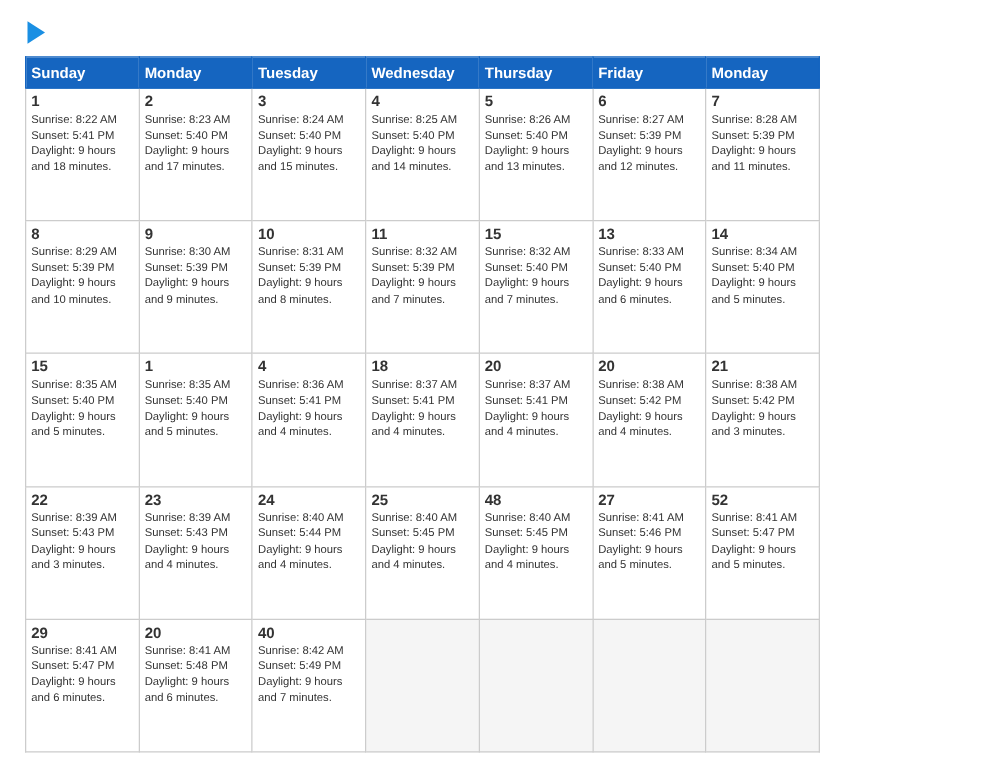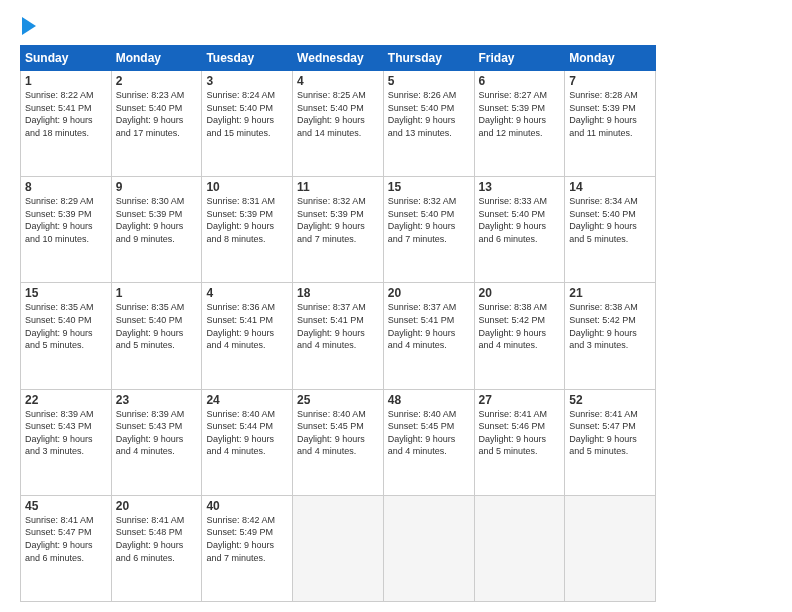--- a/index.html
+++ b/index.html
@@ -146,21 +146,21 @@
         <tr>
           <td><span class="day-num">22</span><span class="day-info">Sunrise: 8:39 AM<br>Sunset: 5:43 PM<br>Daylight: 9 hours and 3 minutes.</span></td>
           <td><span class="day-num">23</span><span class="day-info">Sunrise: 8:39 AM<br>Sunset: 5:43 PM<br>Daylight: 9 hours and 4 minutes.</span></td>
           <td><span class="day-num">24</span><span class="day-info">Sunrise: 8:40 AM<br>Sunset: 5:44 PM<br>Daylight: 9 hours and 4 minutes.</span></td>
           <td><span class="day-num">25</span><span class="day-info">Sunrise: 8:40 AM<br>Sunset: 5:45 PM<br>Daylight: 9 hours and 4 minutes.</span></td>
           <td><span class="day-num">48</span><span class="day-info">Sunrise: 8:40 AM<br>Sunset: 5:45 PM<br>Daylight: 9 hours and 4 minutes.</span></td>
           <td><span class="day-num">27</span><span class="day-info">Sunrise: 8:41 AM<br>Sunset: 5:46 PM<br>Daylight: 9 hours and 5 minutes.</span></td>
           <td><span class="day-num">52</span><span class="day-info">Sunrise: 8:41 AM<br>Sunset: 5:47 PM<br>Daylight: 9 hours and 5 minutes.</span></td>
         </tr>
         <tr>
-          <td><span class="day-num">45</span><span class="day-info">Sunrise: 8:41 AM<br>Sunset: 5:47 PM<br>Daylight: 9 hours and 6 minutes.</span></td>
+          <td><span class="day-num">29</span><span class="day-info">Sunrise: 8:41 AM<br>Sunset: 5:47 PM<br>Daylight: 9 hours and 6 minutes.</span></td>
           <td><span class="day-num">20</span><span class="day-info">Sunrise: 8:41 AM<br>Sunset: 5:48 PM<br>Daylight: 9 hours and 6 minutes.</span></td>
           <td><span class="day-num">40</span><span class="day-info">Sunrise: 8:42 AM<br>Sunset: 5:49 PM<br>Daylight: 9 hours and 7 minutes.</span></td>
           <td class="empty"></td>
           <td class="empty"></td>
           <td class="empty"></td>
           <td class="empty"></td>
         </tr>
       </tbody>
   </table>
 </div>

